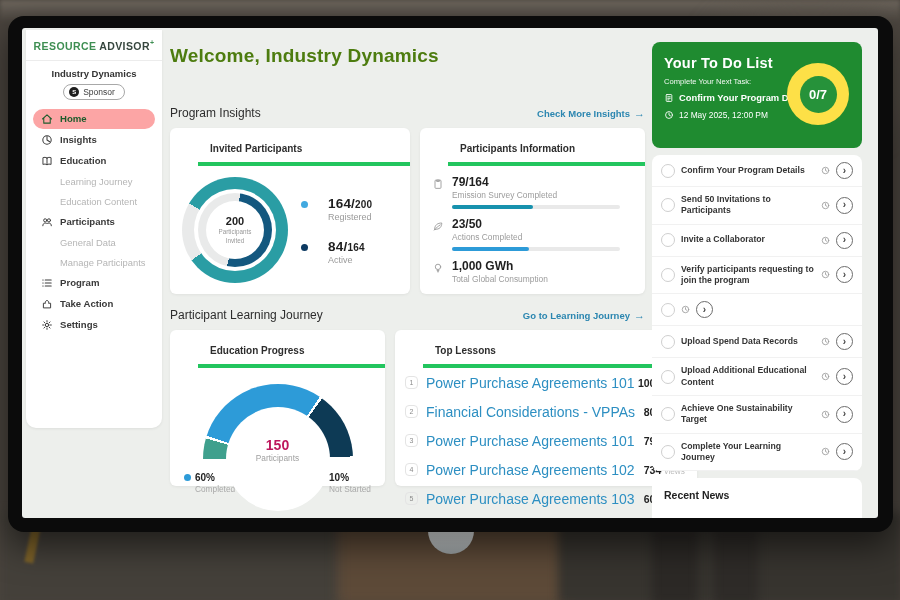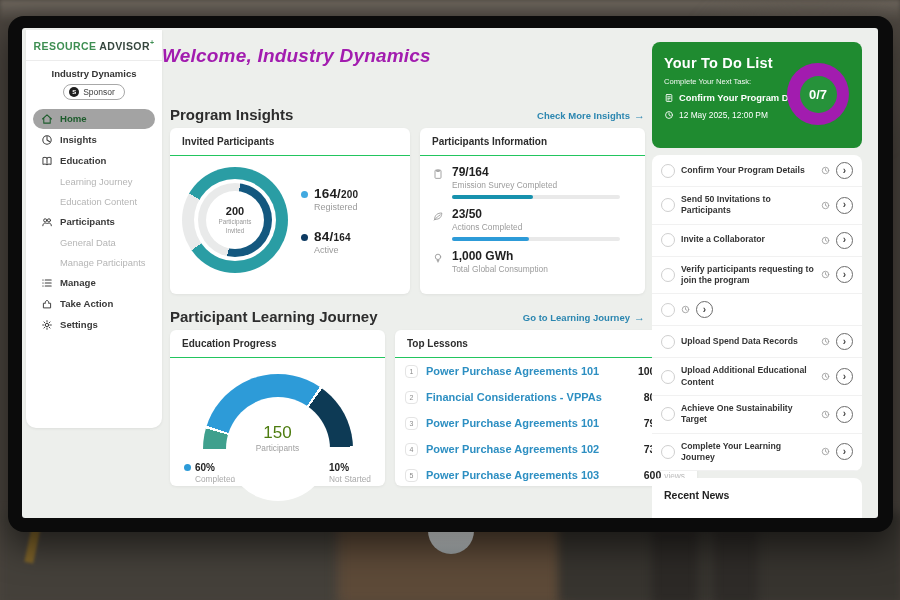--- a/index.html
+++ b/index.html
@@ -25,94 +25,94 @@
   .sidebar { position:absolute; left:4px; top:2px; width:136px; height:398px; background:#fff; border-radius:0 0 10px 10px; padding-top:9px; box-shadow:0 1px 3px rgba(0,0,0,.07); }
   .logo { text-align:center; font-size:10.5px; font-weight:bold; letter-spacing:.4px; }
   .logo .g { color:#3e8e52; } .logo .d { color:#36463e; } .logo sup { font-size:7px; color:#3e8e52; }
   .side-divider { border-top:1px solid #ececec; margin:8px 0 7px; }
   .org { text-align:center; font-size:9.5px; font-weight:bold; color:#333; }
   .badge { margin:5px auto 0; width:fit-content; display:flex; align-items:center; gap:4px; border:1px solid #a8a8a8; border-radius:10px; padding:2px 9px 2px 5px; font-size:8.5px; color:#3c3c3c; background:#fff; }
   .badge-dot { width:10px; height:10px; background:#1e1e1e; border-radius:50%; color:#fff; font-size:6px; font-weight:bold; display:flex; align-items:center; justify-content:center; }
   .nav { margin-top:9px; }
   .nav-item { display:flex; align-items:center; gap:7px; padding:4px 8px; margin:1px 7px; font-size:9.6px; font-weight:bold; color:#3a3a3a; border-radius:12px; cursor:pointer; }
   .nav-item svg { flex:none; stroke:#3d3d3d; }
-  .nav-item.active { background:#a3a3a3; color:#1d5c2c; }
+  .nav-item.active { background:#fca5a5; color:#1d5c2c; }
   .nav-item.active svg { stroke:#1d5c2c; }
   .nav-item.sub { padding-left:27px; color:#b5b5b5; font-weight:normal; font-size:9.4px; }
 
   
-  .welcome { position:absolute; left:140px; top:17px; font-size:19px; font-weight:bold; color:#a21caf; letter-spacing:.2px;font-style:italic; }
+  .welcome { position:absolute; left:148px; top:17px; font-size:19px; font-weight:bold; color:#4d7c0f; letter-spacing:.2px; }
   .filters { position:absolute; left:148px; top:52px; display:flex; gap:34px; align-items:center; font-size:9.5px; color:#8e8e8e; }
   .filter { display:flex; align-items:center; gap:6px; cursor:pointer; }
   .fval { font-weight:bold; color:#2d2d2d; }
   .chev { width:5px; height:5px; border-right:1.6px solid #555; border-bottom:1.6px solid #555; transform:rotate(45deg); margin-top:-3px; }
 
   .sechead { position:absolute; left:148px; width:475px; display:flex; justify-content:space-between; align-items:center; }
-  .sechead h2 { font-size:15px; font-weight:bold; color:#2d2d2d; }
+  .sechead h2 { font-size:12px; font-weight:normal; color:#2d2d2d; }
   .sec1 { top:78px; } .sec2 { top:280px;text-align:center; }
   .tlink { font-size:9.5px; font-weight:bold; color:#2b86b0; cursor:pointer; }
   .tlink .arr { font-size:11px; margin-left:4px; }
 
   .cards-row { position:absolute; left:148px; display:flex; gap:10px; }
   .row1 { top:100px; } .row2 { top:302px; }
   .card { background:#fff; border-radius:6px; box-shadow:0 1px 3px rgba(0,0,0,.06); }
-  .card-head { padding:8px 12px 8px; font-size:10px; font-weight:bold; color:#2d2d2d; border-bottom:1px solid #22c55e; }
+  .card-head { padding:15px 12px 8px; font-size:10px; font-weight:bold; color:#2d2d2d; border-bottom:4px solid #22c55e;margin-left:28px; }
 
   .card-invited { width:240px; height:166px; }
   .invited-body { display:flex; align-items:center; padding:11px 8px 8px 12px; gap:13px; }
   .donut { width:106px; height:106px; border-radius:50%; display:flex; align-items:center; justify-content:center; }
   .donut-gap { width:82px; height:82px; border-radius:50%; background:#fff; display:flex; align-items:center; justify-content:center; }
   .donut-inner { width:74px; height:74px; border-radius:50%; display:flex; align-items:center; justify-content:center; }
   .donut-hole { width:58px; height:58px; border-radius:50%; background:#fff; display:flex; flex-direction:column; align-items:center; justify-content:center; text-align:center; }
   .donut-val { font-size:11px; font-weight:bold; color:#222; }
   .donut-cap { font-size:6.3px; color:#9a9a9a; line-height:1.3; margin-top:1px; }
   .dlegend { display:flex; flex-direction:column; gap:17px; }
-  .dleg-row { display:flex; align-items:flex-start; gap:6px; }
+  .dleg-row { display:flex; align-items:flex-start; gap:20px; }
   .dot { width:7px; height:7px; border-radius:50%; flex:none; margin-top:5px; }
   .dleg-val { font-size:13.5px; font-weight:800; color:#1f1f1f; letter-spacing:.2px; }
   .dleg-val .tot { font-size:10px; }
   .dleg-lab { font-size:9px; color:#9a9a9a; margin-top:1px; }
 
   .card-pinfo { width:225px; height:166px; }
   .pinfo-body { padding:9px 12px 0; }
   .stat { display:flex; gap:8px; margin-bottom:8px; }
   .stat svg { flex:none; margin-top:3px; stroke:#9a9a9a; }
   .stat-val { font-size:12px; font-weight:800; color:#1f1f1f; }
   .stat-cap { font-size:8.4px; color:#9c9c9c; margin-top:1px; }
   .bar { margin-top:5px; width:168px; height:4px; background:#e9e9e9; border-radius:2px; }
   .bar-fill { height:100%; border-radius:2px; }
 
   .card-edu { width:215px; height:156px; }
   .gauge-wrap { position:relative; width:150px; height:75px; margin:16px auto 0; }
   .gauge-ring { position:absolute; left:0; top:0; width:150px; height:150px; border-radius:50%; }
   .gauge-hole { position:absolute; left:23px; top:23px; width:104px; height:104px; border-radius:50%; background:#fff; }
   .gauge-center { position:absolute; left:0; bottom:-4px; width:100%; text-align:center; }
-  .gauge-val { font-size:17px; font-weight:400; color:#4d7c0f; }
+  .gauge-val { font-size:14px; font-weight:700; color:#be185d; }
   .gauge-cap { font-size:8.3px; color:#a0a0a0; }
   .gauge-legend { display:flex; justify-content:space-between; padding:13px 14px 0; }
   .gleg { }
   .gleg-top { display:flex; align-items:center; gap:4px; }
   .gleg-top .dot { margin-top:0; }
   .gleg-val { font-size:10px; font-weight:800; color:#222; }
   .gleg-lab { font-size:8.3px; color:#a9a9a9; margin:1px 0 0 11px; }
 
   .card-lessons { width:302px; height:156px; }
   .lesson { display:flex; align-items:center; padding:6.5px 12px 6.5px 10px; }
   .rank { width:13px; height:13px; border:1px solid #e4e4e4; border-radius:4px; font-size:7px; color:#8b8b8b; display:flex; align-items:center; justify-content:center; flex:none; }
-  .ltitle { flex:1; margin-left:8px; font-size:11px; font-weight:bold; color:#2d8fc2; cursor:pointer; }
+  .ltitle { flex:1; margin-left:8px; font-size:14px; font-weight:normal; color:#2d8fc2; cursor:pointer; }
   .lviews { font-size:10.5px; font-weight:800; color:#222; white-space:nowrap; }
   .vsuf { font-size:8.3px; color:#bcbcbc; font-weight:normal; margin-left:3px; }
 
   
   .green-card { position:absolute; left:630px; top:14px; width:210px; height:106px; background:#1f8b30; border-radius:8px; color:#fff; padding:13px 12px; }
   .g-title { font-size:14.5px; font-weight:800; letter-spacing:.2px; }
   .g-sub { font-size:7.6px; margin-top:6px; opacity:.95; }
   .g-task { font-size:9.4px; font-weight:bold; margin-top:6px; display:flex; align-items:center; gap:5px; }
   .g-due { font-size:8.4px; margin-top:7px; display:flex; align-items:center; gap:5px; }
-  .g-ring { position:absolute; right:13px; top:21px; width:62px; height:62px; border-radius:50%; background:#a21caf; display:flex; align-items:center; justify-content:center; }
+  .g-ring { position:absolute; right:13px; top:21px; width:62px; height:62px; border-radius:50%; background:#fde047; display:flex; align-items:center; justify-content:center; }
   .g-ring-in { width:37px; height:37px; border-radius:50%; background:#26923a; display:flex; align-items:center; justify-content:center; font-size:13px; font-weight:800; }
 
   .todo-card { position:absolute; left:630px; top:127px; width:210px; height:316px; background:#fff; border-radius:8px; overflow:hidden; }
   .task { display:flex; align-items:center; gap:6px; padding:7px 9px; border-bottom:1px solid #f1f1f1; }
   .t-check { width:14px; height:14px; border:1.5px solid #cfcfcf; border-radius:50%; flex:none; cursor:pointer; }
   .t-label { flex:1; font-size:8.7px; font-weight:bold; color:#343434; line-height:1.3; }
   .t-clock { flex:none; display:flex; }
   .t-go { flex:none; width:17px; height:17px; border:1.5px solid #6c6c6c; border-radius:50%; display:flex; align-items:center; justify-content:center; font-size:10px; color:#444; font-weight:bold; cursor:pointer; padding-bottom:1px; }
 
   .news-card { position:absolute; left:630px; top:450px; width:210px; height:62px; background:#fff; border-radius:8px; padding:11px 12px; }
@@ -183,21 +183,21 @@
           <div class="nav-item sub">
               <span>General Data</span>
             </div>
           <div class="nav-item sub">
               <span>Manage Participants</span>
             </div>
           <div class="nav-item">
             <svg width="12" height="12" viewBox="0 0 16 16" fill="none" stroke-width="1.4" stroke-linecap="round">
                 <path d="M5.6 4 H13.6 M5.6 8 H13.6 M5.6 12 H13.6 M2.4 4 H2.9 M2.4 8 H2.9 M2.4 12 H2.9"></path>
               </svg>
-            <span>Manage</span>
+            <span>Program</span>
           </div>
           <div class="nav-item">
             <svg width="12" height="12" viewBox="0 0 16 16" fill="none" stroke-width="1.3" stroke-linejoin="round">
                 <path d="M3.2 13.2 V7 H6 C5.2 5.2 6.3 3.4 8 3.4 C9.7 3.4 10.8 5.2 10 7 H12.8 V13.2 Z"></path>
               </svg>
             <span>Take Action</span>
           </div>
           <div class="nav-item">
             <svg width="12" height="12" viewBox="0 0 16 16" fill="none" stroke-width="1.3" stroke-linecap="round">
                 <circle cx="8" cy="8" r="2.2"></circle>

